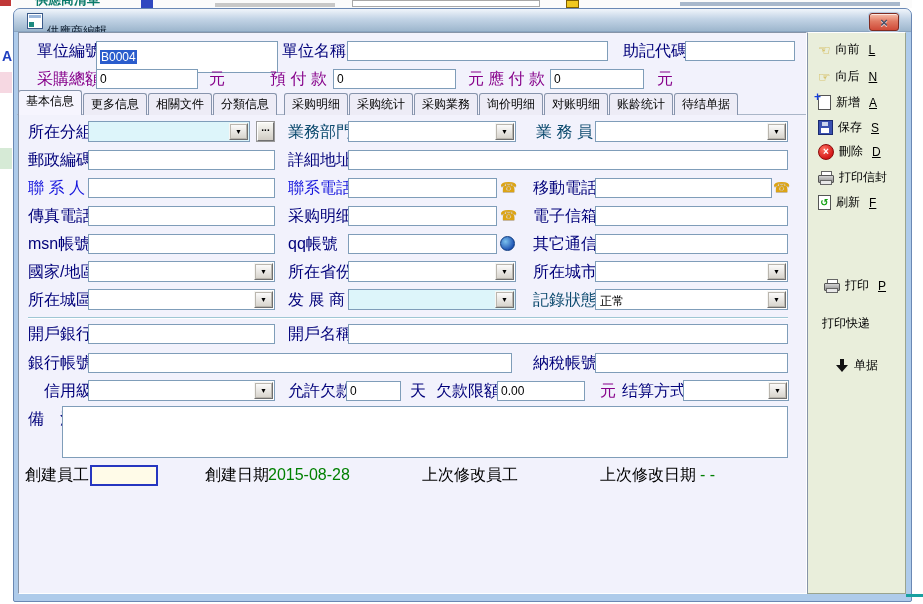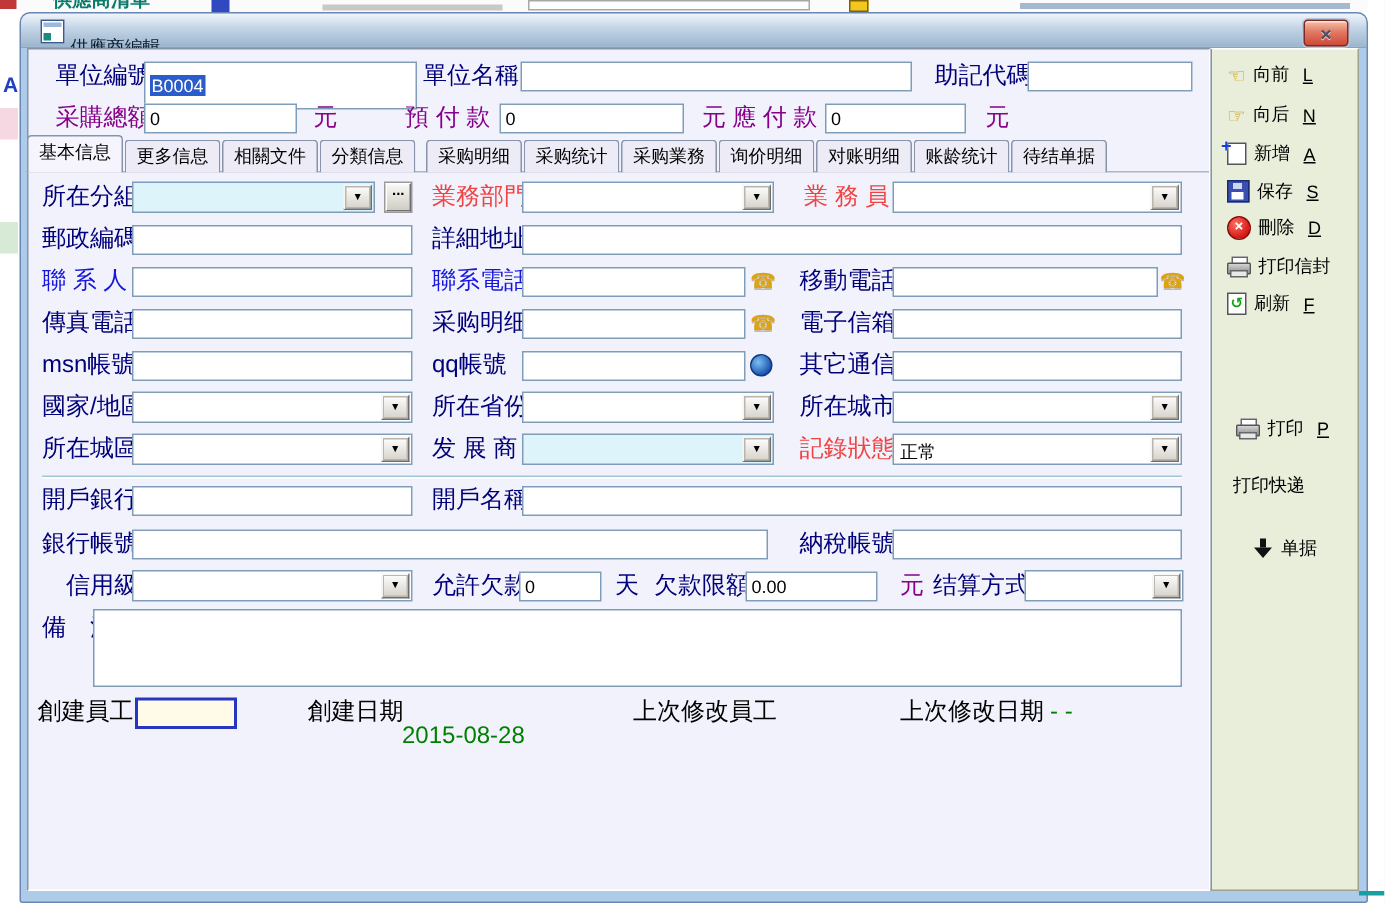--- a/index.html
+++ b/index.html
@@ -1,21 +1,21 @@
 <!DOCTYPE html>
 <html><head>
 <meta charset="utf-8">
 <style>
   html,body{margin:0;padding:0}
   body{width:923px;height:604px;position:relative;overflow:hidden;background:#fff;
        font-family:"Liberation Sans","DejaVu Sans",sans-serif;font-size:12px;color:#000;}
   .abs{position:absolute}
   
   .lbl{position:absolute;font-size:16px;color:#00007a;white-space:nowrap;line-height:14px}
-  .c-red{color:#ef4444}.c-pur{color:#86008a}.c-blu{color:#1616dd}.c-blk{color:#000}.c-grn{color:#008000}
+  .c-red{color:#0c4a6e}.c-pur{color:#86008a}.c-blu{color:#1616dd}.c-blk{color:#000}.c-grn{color:#008000}
   
   .inp{position:absolute;background:#fff;border:1px solid #7f9db9;font-size:12px;color:#000;
        padding:1px 3px;box-sizing:border-box;font-family:inherit;margin:0}
   input.inp{outline:none}
   .inpdiv{position:absolute;background:#fff;border:1px solid #7f9db9;box-sizing:border-box;
           display:flex;align-items:center;padding:0 3px;font-size:12px}
   .sel{background:#2a5ccc;color:#fff;padding:0 1px}
   .cream{background:#fffbe8 !important;border:2px solid #2636c0 !important}
   textarea.inp{resize:none}
   
@@ -256,21 +256,21 @@
   <span class="val"></span>
   <span class="arrow">▼</span>
 </div>
 
 <span class="lbl" style="left:28px;top:412px">備　注</span>
 <textarea class="inp" style="left: 62px; top: 406px; width: 726px; height: 52px;"></textarea>
 
 <span class="lbl c-blk" style="left:25px;top:468px">創建員工</span>
 <input class="inp cream" style="left: 90px; top: 465px; width: 68px; height: 21px;" value="">
 <span class="lbl c-blk" style="left:205px;top:468px">創建日期</span>
-<span class="lbl c-grn" style="left:268px;top:484px">2015-08-28</span>
+<span class="lbl c-grn" style="left:268px;top:468px">2015-08-28</span>
 <span class="lbl c-blk" style="left:422px;top:468px">上次修改員工</span>
 <span class="lbl c-blk" style="left:600px;top:468px">上次修改日期</span>
 <span class="lbl c-grn" style="left:700px;top:468px">- -</span>
 
 <div class="sbtn" style="top:41px">
   <span class="ic-hand">☜</span>
   <span>向前</span>
     <span class="hk">L</span>
 </div>
 <div class="sbtn" style="top:68px">

